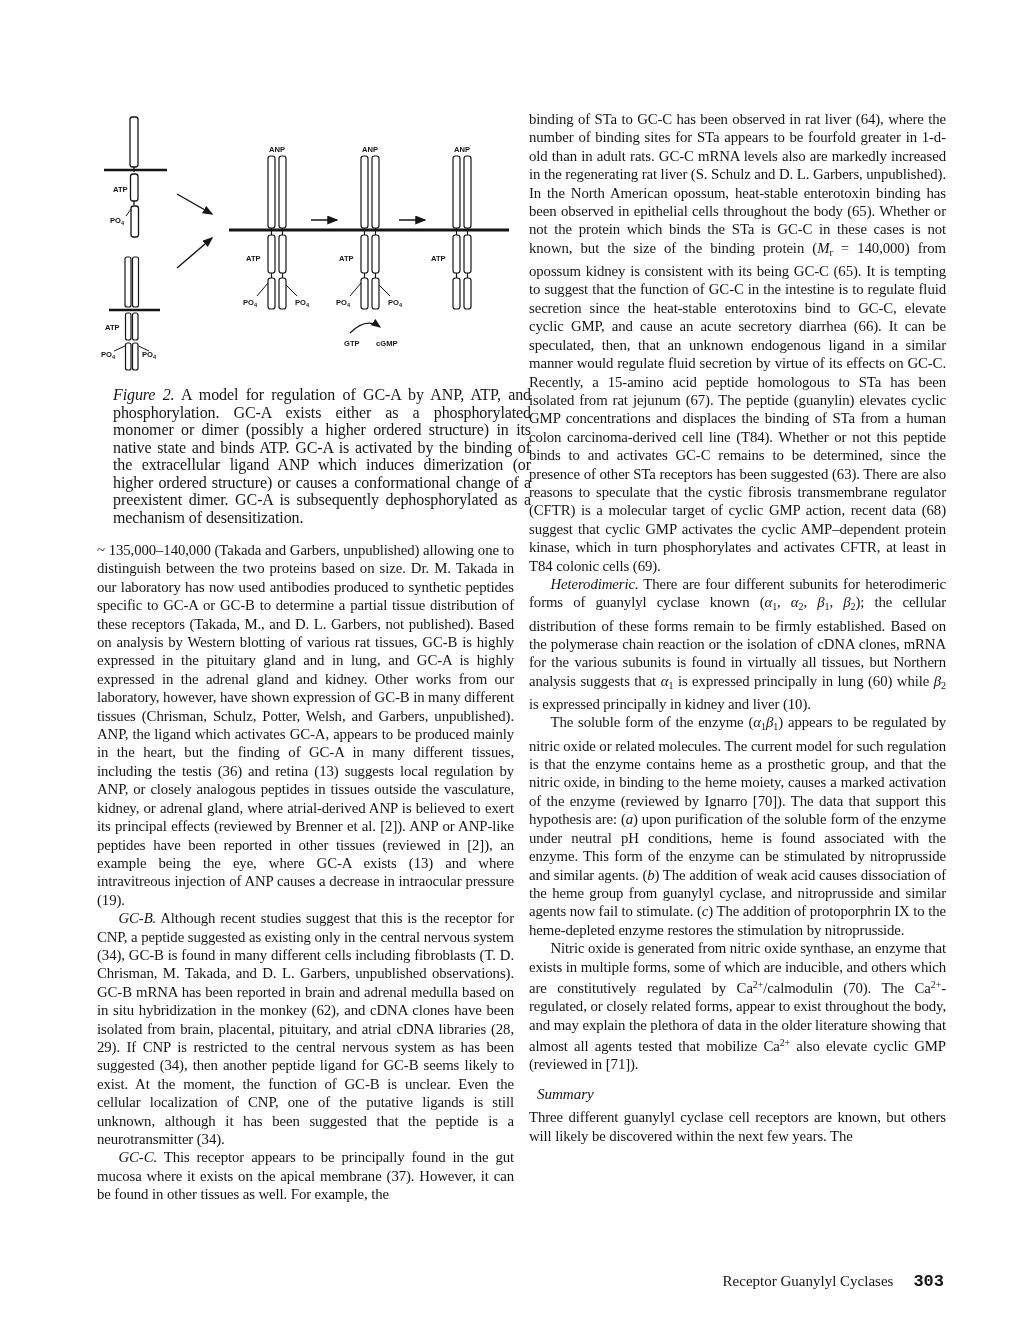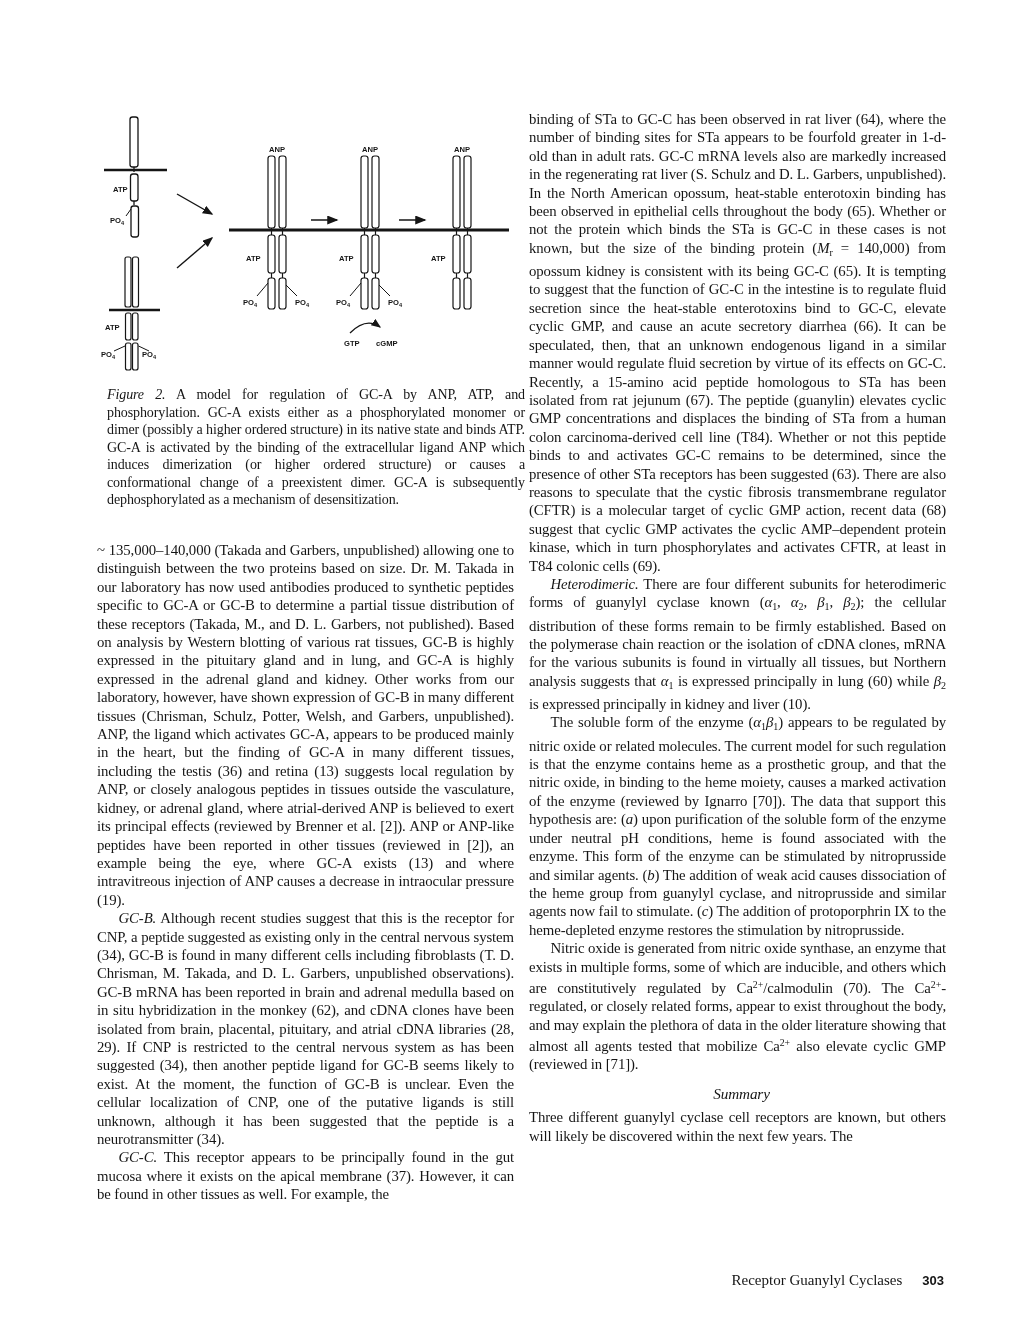--- a/index.html
+++ b/index.html
@@ -3,42 +3,42 @@
 <meta charset="utf-8">
 <style>
   html,body{margin:0;padding:0;background:#e8e8e8;}
   .page{
     position:relative;width:1020px;height:1320px;background:#ffffff;
     overflow:hidden;margin:0 auto;color:#151515;
     font-family:"Liberation Serif","DejaVu Serif",serif;
   }
   .figure-block{position:absolute;left:97px;top:106px;width:420px;height:280px;}
   .caption{
-    position:absolute;left:107px;top:386px;width:418px;
-    font-size:14px;line-height:17.5px;text-align:justify;letter-spacing:-0.1px;
+    position:absolute;left:113px;top:386px;width:418px;
+    font-size:16px;line-height:17.5px;text-align:justify;letter-spacing:-0.1px;
   }
   .col{position:absolute;width:417px;font-size:14.8px;line-height:18.4px;
     text-align:justify;letter-spacing:-0.1px;}
   .col-left{left:97px;top:541px;}
   .col-right{left:529px;top:110px;}
   .para{margin:0;}
   .para.indent{text-indent:1.45em;}
   .seg-i{font-style:italic;}
   .seg-sub{font-size:68%;vertical-align:-0.28em;}
   .seg-sup{font-size:66%;vertical-align:0.5em;letter-spacing:0;}
   .summary-heading{
     margin:11px 0 5px 8px;font-size:15.2px;font-weight:normal;font-style:italic;
-    text-align:center;
+    text-align:left;
   }
   .footer{
     position:absolute;left:527px;top:1272px;width:417px;text-align:right;
     font-size:15px;
   }
   .running-title{}
-  .page-number{font-weight:bold;margin-left:20px;font-family:Liberation Sans, sans-serif;font-size:13px;}
+  .page-number{font-weight:bold;margin-left:20px;font-family:Liberation Mono, monospace;font-size:17px;}
   svg text{
     font-family:"Liberation Sans","DejaVu Sans",sans-serif;
     font-weight:bold;fill:#151515;
   }
   .lbl{font-size:7.6px;}
   .lbl-s{font-size:5.6px;}
 </style>
 </head>
 <body>
 

